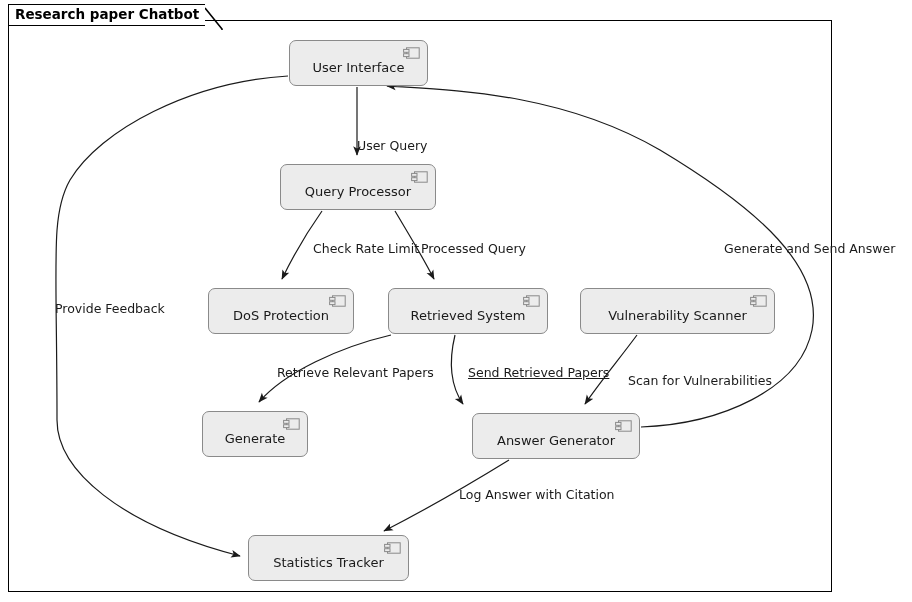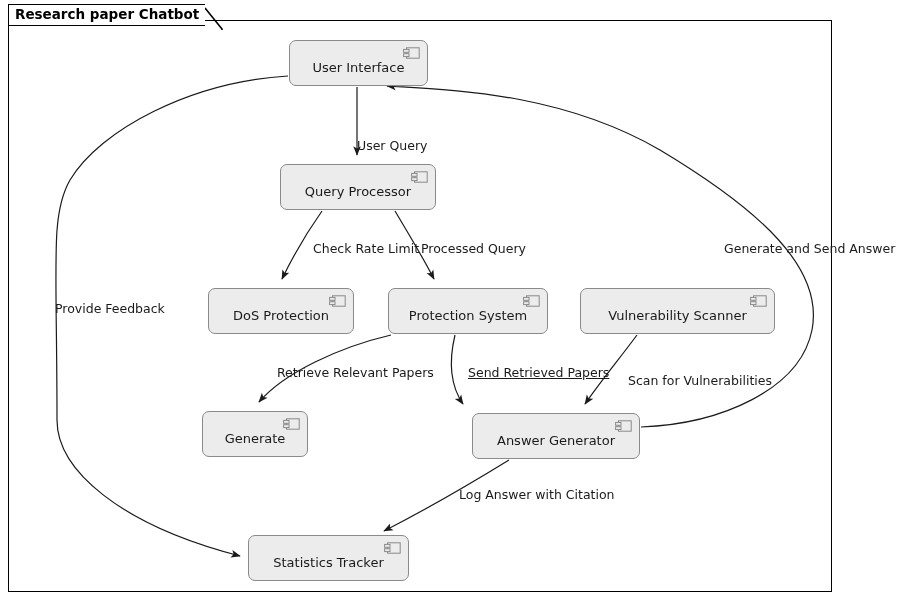--- a/index.html
+++ b/index.html
@@ -190,21 +190,21 @@
     </svg>
     <span class="component-label">DoS Protection</span>
   </div>
 
   <div class="component" style="left:388px; top:288px; width:160px; height:46px;">
     <svg class="comp-icon" viewBox="0 0 17 12">
       <rect x="3.5" y="0.8" width="12.7" height="10.4" fill="#ECECEC" stroke="#8A8A8A" stroke-width="1"></rect>
       <rect x="0.6" y="2.4" width="5.4" height="2.9" fill="#ECECEC" stroke="#8A8A8A" stroke-width="1"></rect>
       <rect x="0.6" y="6.7" width="5.4" height="2.9" fill="#ECECEC" stroke="#8A8A8A" stroke-width="1"></rect>
     </svg>
-    <span class="component-label">Protection System</span>
+    <span class="component-label">Retrieved System</span>
   </div>
 
   <div class="component" style="left:580px; top:288px; width:195px; height:46px;">
     <svg class="comp-icon" viewBox="0 0 17 12">
       <rect x="3.5" y="0.8" width="12.7" height="10.4" fill="#ECECEC" stroke="#8A8A8A" stroke-width="1"></rect>
       <rect x="0.6" y="2.4" width="5.4" height="2.9" fill="#ECECEC" stroke="#8A8A8A" stroke-width="1"></rect>
       <rect x="0.6" y="6.7" width="5.4" height="2.9" fill="#ECECEC" stroke="#8A8A8A" stroke-width="1"></rect>
     </svg>
     <span class="component-label">Vulnerability Scanner</span>
   </div>

